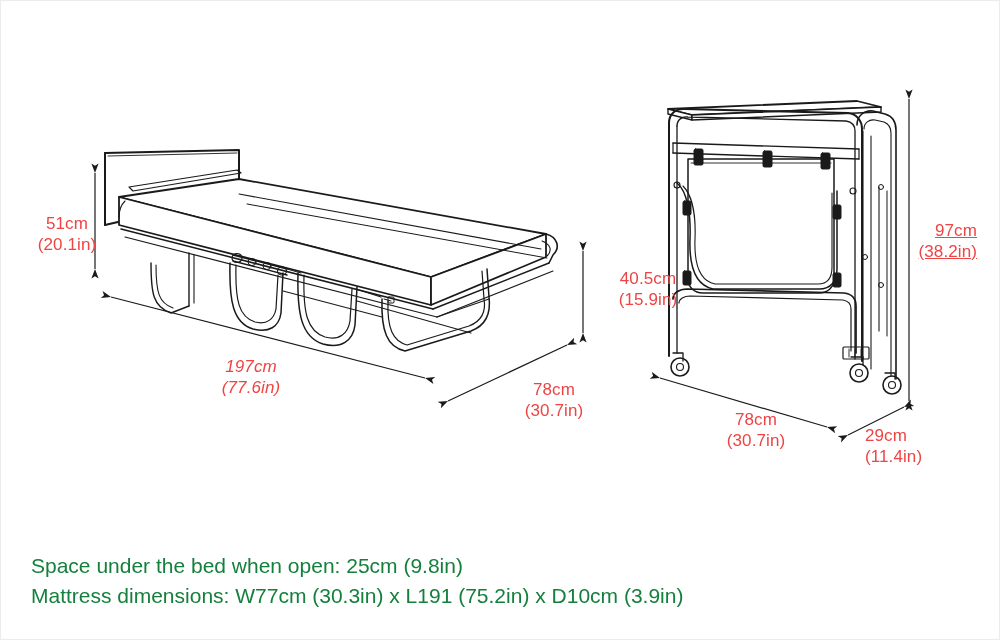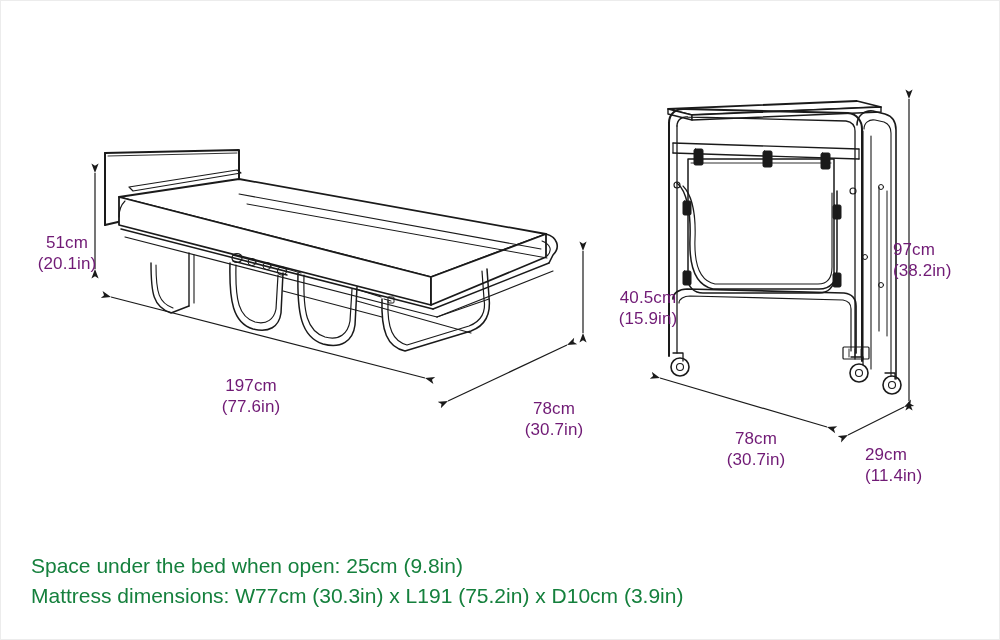--- a/index.html
+++ b/index.html
@@ -20,28 +20,27 @@
   #diagram-svg {
     position: absolute;
     left: 0;
     top: 0;
     width: 1000px;
     height: 640px;
     display: block;
   }
   .dim-label {
     position: absolute;
-    color: #701a75;
+    color: #ef4444;
     font-family: "Liberation Sans", sans-serif;
     font-size: 17px;
     line-height: 21px;
     text-align: center;
     white-space: nowrap;
     letter-spacing: 0.1px;
-    margin-top: 19px;
   }
   .dim-label .unit-cm { display: block; }
   .dim-label .unit-in { display: block; }
   .footnotes {
     position: absolute;
     left: 30px;
     top: 550px;
     color: #15803d;
     font-family: "Liberation Sans", sans-serif;
     font-size: 21px;
@@ -248,36 +247,36 @@
       <line x1="659" y1="377" x2="826" y2="426" marker-start="url(#arrowStart)" marker-end="url(#arrowEnd)"></line>
       <line x1="847" y1="434" x2="903" y2="406" marker-start="url(#arrowStart)" marker-end="url(#arrowEnd)"></line>
     </g>
   </svg>
 
   <div class="dim-label" style="left:20px; top:212px; width:92px;">
     <span class="unit-cm">51cm</span>
     <span class="unit-in">(20.1in)</span>
   </div>
 
-  <div class="dim-label" style="left:190px; top:355px; width:120px;">
+  <div class="dim-label" style="left:190px; top:355px; width:120px;font-style:italic;">
     <span class="unit-cm">197cm</span>
     <span class="unit-in">(77.6in)</span>
   </div>
 
   <div class="dim-label" style="left:498px; top:378px; width:110px;">
     <span class="unit-cm">78cm</span>
     <span class="unit-in">(30.7in)</span>
   </div>
 
   <div class="dim-label" style="left:592px; top:267px; width:110px; text-align:center;">
     <span class="unit-cm">40.5cm</span>
     <span class="unit-in">(15.9in)</span>
   </div>
 
-  <div class="dim-label" style="left:892px; top:219px; width:84px; text-align:left;">
+  <div class="dim-label" style="left:892px; top:219px; width:84px; text-align:right;text-decoration:underline;">
     <span class="unit-cm">97cm</span>
     <span class="unit-in">(38.2in)</span>
   </div>
 
   <div class="dim-label" style="left:700px; top:408px; width:110px;">
     <span class="unit-cm">78cm</span>
     <span class="unit-in">(30.7in)</span>
   </div>
 
   <div class="dim-label" style="left:864px; top:424px; width:90px; text-align:left;">

